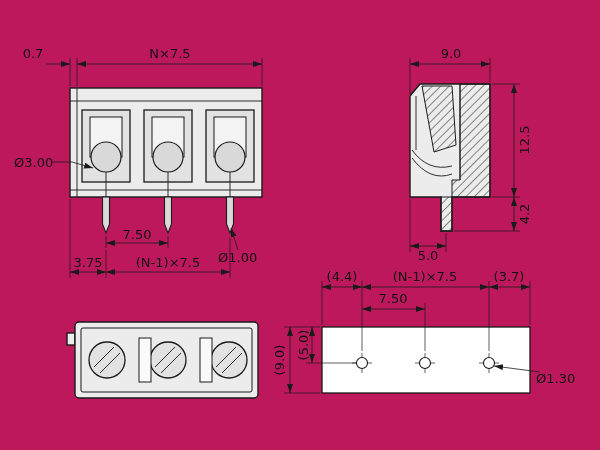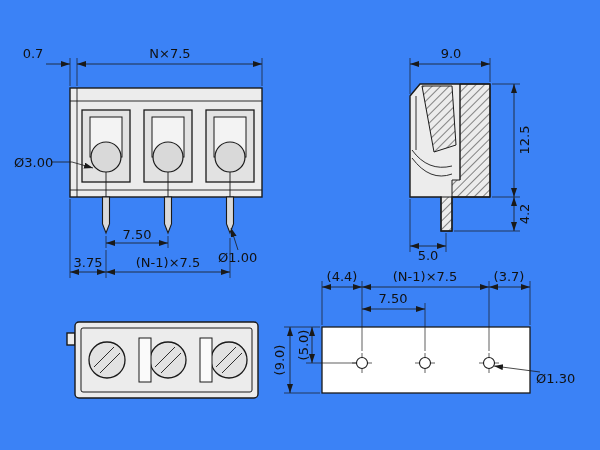--- a/index.html
+++ b/index.html
@@ -1,16 +1,16 @@
 <!DOCTYPE html>
 <html><head>
 <meta charset="utf-8">
 <style>
   html,body { margin:0; padding:0; background:#ffffff; }
-  .canvas { position:relative; width:600px; height:450px; background:#3b82f6; overflow:hidden; }
+  .canvas { position:relative; width:600px; height:450px; background:#be185d; overflow:hidden; }
   svg { display:block; }
   .body    { fill:#ececec; stroke:#1a1a1a; stroke-width:1.4; }
   .cell    { fill:#e2e2e2; stroke:#1a1a1a; stroke-width:1.3; }
   .cellInner { fill:#f3f3f3; stroke:#1a1a1a; stroke-width:1; }
   .clamp   { fill:#d9d9d9; stroke:#1a1a1a; stroke-width:1.2; }
   .pin     { fill:#d9d9d9; stroke:#1a1a1a; stroke-width:1.1; }
   .screw   { fill:#e2e2e2; stroke:#1a1a1a; stroke-width:1.3; }
   .slot    { fill:#fafafa; stroke:#1a1a1a; stroke-width:1; }
   .inner   { fill:none;    stroke:#1a1a1a; stroke-width:1; }
   .outline { fill:#ffffff; stroke:#1a1a1a; stroke-width:1.3; }

